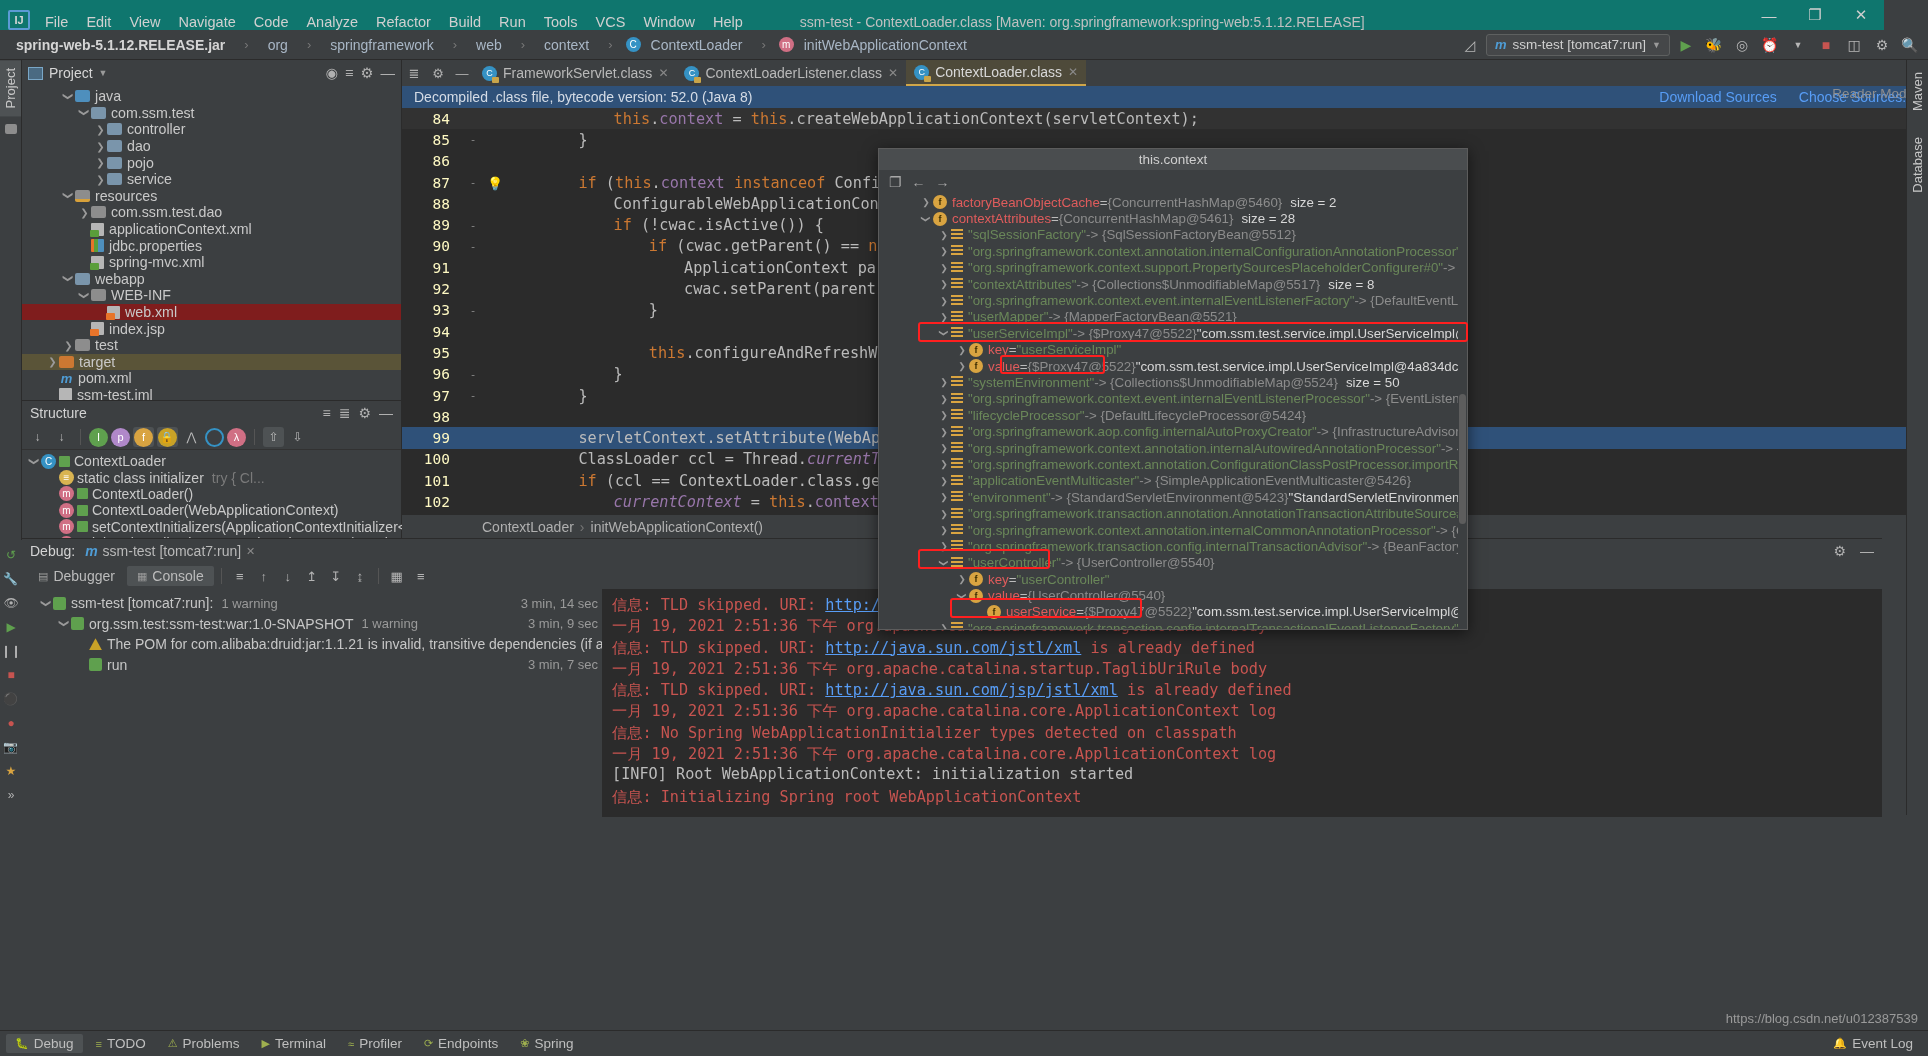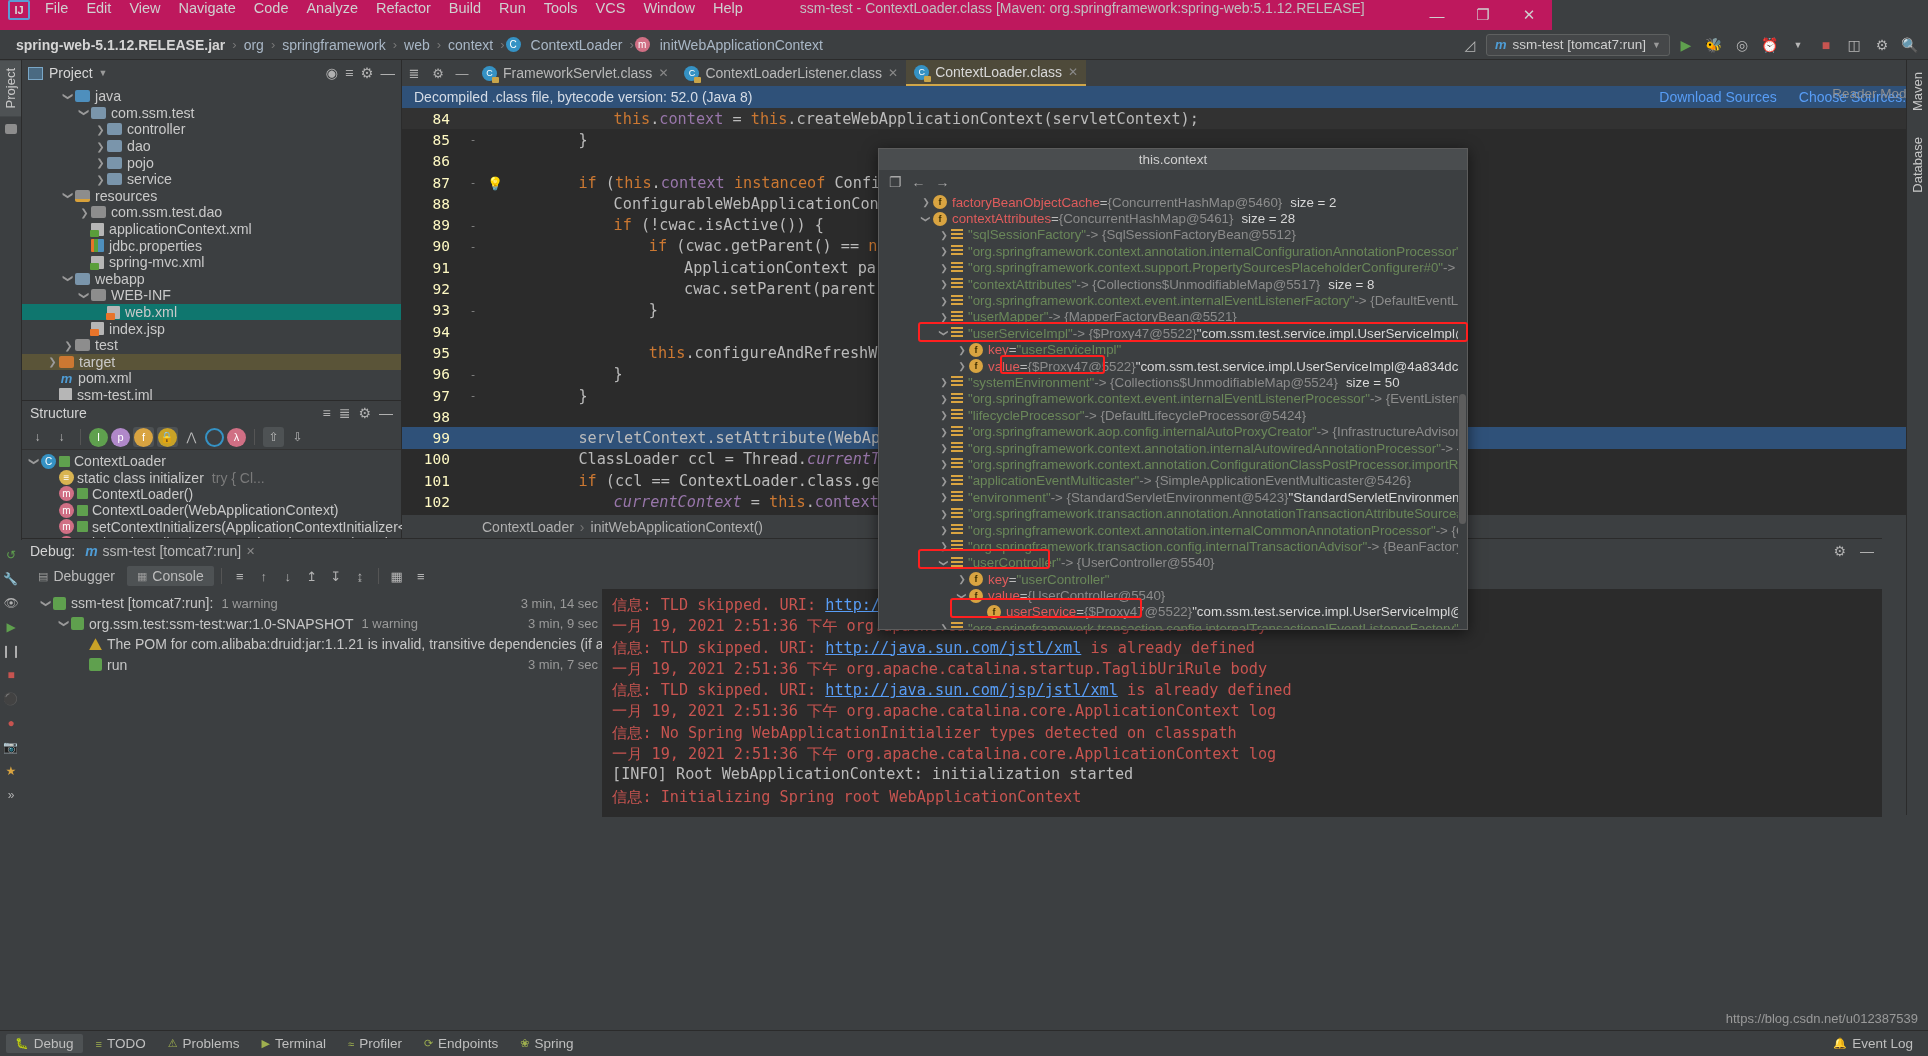--- a/index.html
+++ b/index.html
@@ -8,41 +8,41 @@
     width:1928px; height:1056px;
     font-family:"Liberation Sans", sans-serif;
     color:#bbbbbb;
     overflow:hidden;
     position:relative;
     font-size:14.5px;
   }
 
   
   #titlebar{
-    position:absolute; left:0; top:0; width:1552px; height:30px;
-    background:#be185d; display:flex; align-items:flex-start;
+    position:absolute; left:0; top:0; width:1884px; height:30px;
+    background:#0f766e; display:flex; align-items:flex-end;
   }
   #titlebar .ij-logo{
     width:22px;height:20px;margin-left:8px;margin-right:6px;
     border:2px solid #5b9bd5; border-radius:2px;
     display:flex;align-items:center;justify-content:center;
     font-size:11px; color:#d8d8d8; font-weight:bold;
   }
   .menu-item{ padding:3px 9px; color:#d0d0d0; font-size:14.5px; cursor:default; }
   #win-title{ margin-left:48px; color:#c0c0c0; font-size:14px; }
   #win-btns{ position:absolute; right:0; top:0; height:30px; display:flex; }
   #win-btns div{ width:46px;height:30px; display:flex;align-items:center;justify-content:center;
      color:#cfcfcf; font-size:15px; }
 
   
   #navbar{
     position:absolute; left:0; top:30px; width:1928px; height:30px;
     background:#3c3f41; display:flex; align-items:center; border-bottom:1px solid #2b2b2b;
   }
-  #crumbs{ display:flex; align-items:center; margin-left:10px; gap:0px;}
+  #crumbs{ display:flex; align-items:center; margin-left:10px; gap:12px;}
   .crumb{ color:#a9b7c6; font-size:14px; padding:0 6px; }
   .crumb.first{ color:#d5d5d5; font-weight:bold; }
   .sep{ color:#777; font-size:13px; padding:0 1px;}
   .cicon{ width:15px;height:15px;border-radius:50%;display:inline-flex;
      align-items:center;justify-content:center;font-size:10px;color:#fff;margin-right:4px;}
   .cicon.c{ background:#3592c4; }
   .cicon.m{ background:#d06f84; }
   #navbar-right{ position:absolute; right:6px; display:flex; align-items:center; gap:4px;}
   .runcfg{
     display:flex;align-items:center;gap:6px;height:22px;padding:0 8px;
@@ -67,21 +67,21 @@
     position:absolute; left:22px; top:60px; width:380px; height:340px;
     background:#3c3f41; border-right:1px solid #2b2b2b;
   }
   #proj-head{ height:26px; display:flex; align-items:center; padding:0 6px; }
   #proj-head .ptitle{ font-size:14px; color:#d6d6d6; margin-left:6px; }
   .pbox{ width:15px;height:13px;border:1.5px solid #7aa7c7; background:#4a6a82; }
   #proj-head .right{ margin-left:auto; display:flex; gap:7px; color:#b0b0b0; }
   #proj-tree{ padding-top:2px; font-size:14.5px; }
   .trow{ height:16.6px; display:flex; align-items:center; white-space:nowrap;
      font-size:14.2px; color:#c9c9c9; }
-  .trow.sel{ background:#0f766e; }
+  .trow.sel{ background:#7f1d1d; }
   .trow.tgt{ background:#5a5438; }
   .arrow{ width:13px; text-align:center; color:#9a9a9a; font-size:10px; flex:0 0 13px;}
   .fico{ width:15px;height:12px;border-radius:2px;margin-right:5px;flex:0 0 15px;}
   .fico.blue{ background:#4e8fbd; }
   .fico.grey{ background:#8d8d8d; }
   .fico.pkg{ background:#7a95ab; }
   .fico.orange{ background:#cc7832; }
   .fico.res{ background:#8d8d8d; border-bottom:3px solid #d8a13a;}
   .xml{ width:13px;height:13px;margin-right:5px;flex:0 0 13px;background:#b6b6b6;
      position:relative;border-radius:1px;}

